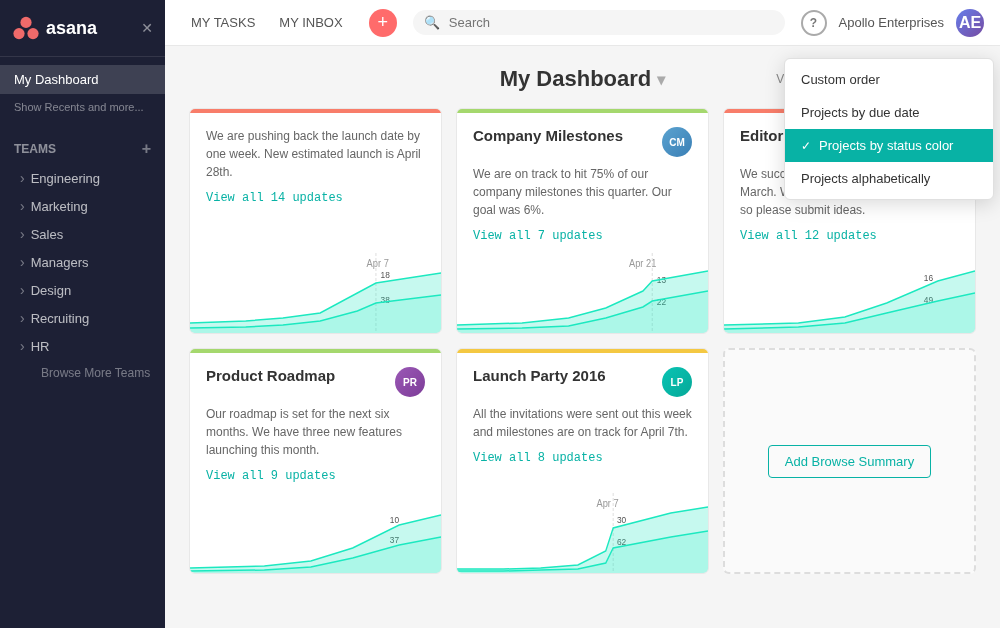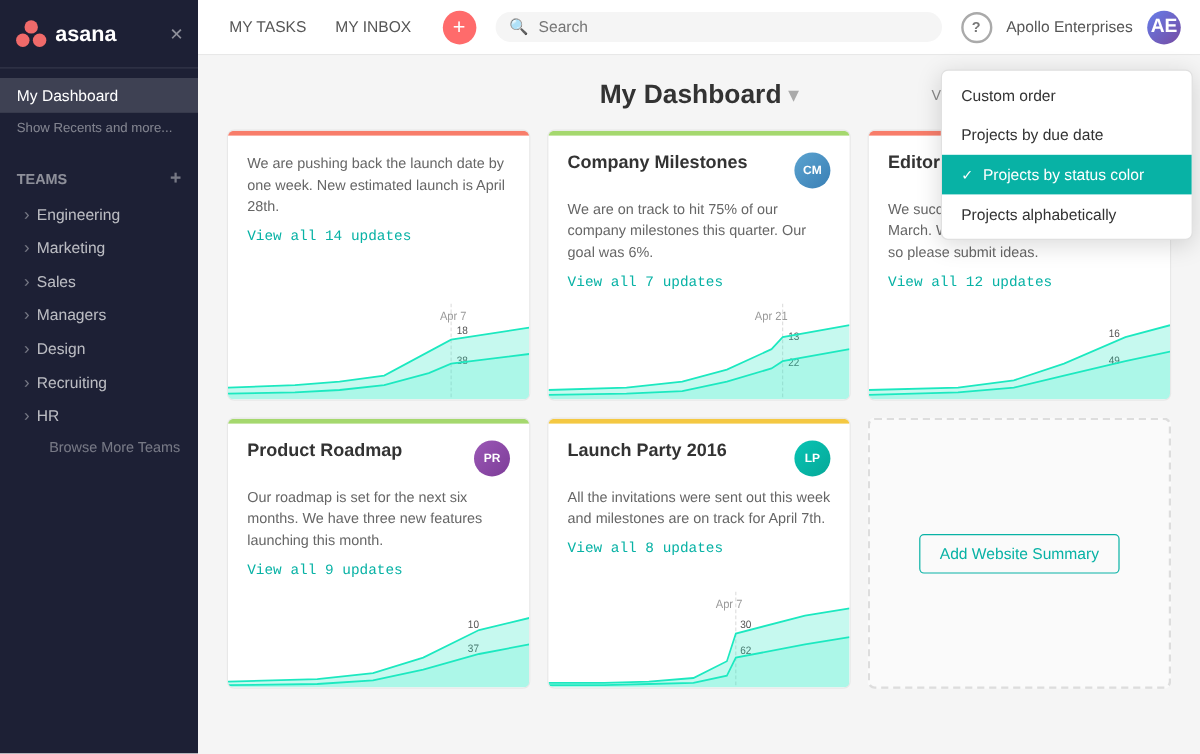--- a/index.html
+++ b/index.html
@@ -406,21 +406,21 @@
           <text x="172" y="52" font-size="9" fill="#555">62</text>
           <polyline points="0,76 50,76 90,75 130,72 160,58 168,35 230,20 270,14" fill="none" stroke="#1de9c0" stroke-width="1.5"></polyline>
           <polygon points="0,76 50,76 90,75 130,72 160,58 168,35 230,20 270,14 270,80 0,80" fill="rgba(29,233,192,0.25)"></polygon>
           <polyline points="0,78 50,78 90,77 130,76 160,70 168,55 230,44 270,38" fill="none" stroke="#1de9c0" stroke-width="1.5"></polyline>
           <polygon points="0,78 50,78 90,77 130,76 160,70 168,55 230,44 270,38 270,80 0,80" fill="rgba(29,233,192,0.15)"></polygon>
         </svg>
       </div>
     </div>
 
     <div class="card card-add" style="min-height:200px;">
-      <button class="add-project-btn">Add Website Summary</button>
+      <button class="add-project-btn">Add Browse Summary</button>
     </div>
 
   </div>
 </div>
 
 <div class="dropdown-overlay">
   <div class="dropdown-item">
     <span>Custom order</span>
   </div>
   <div class="dropdown-item">

